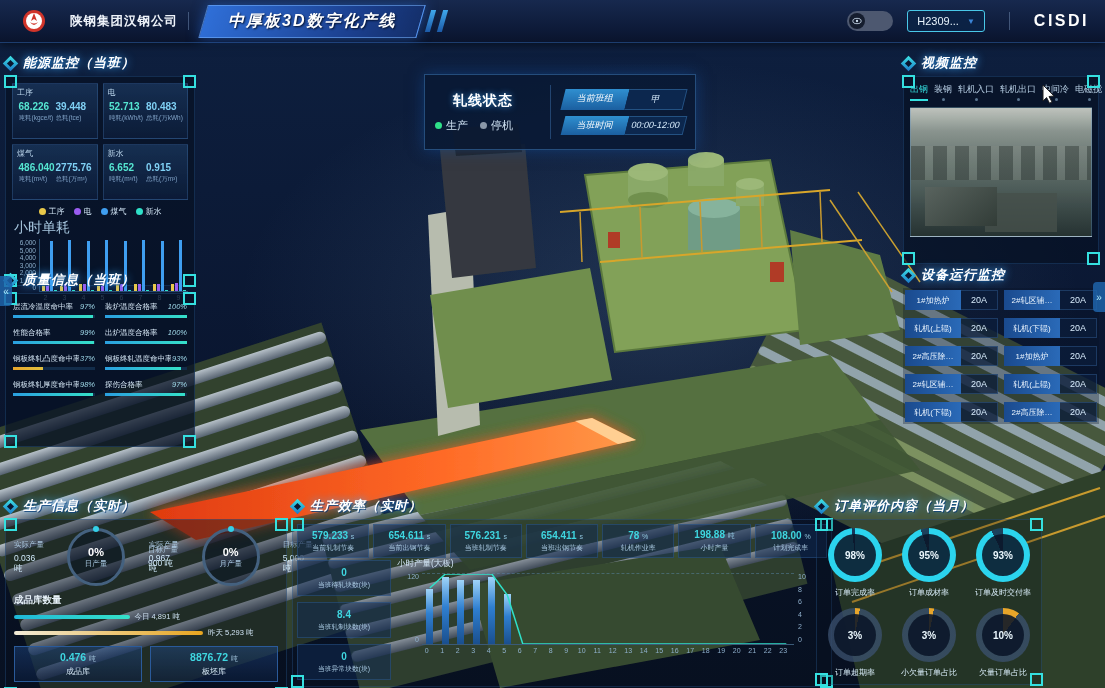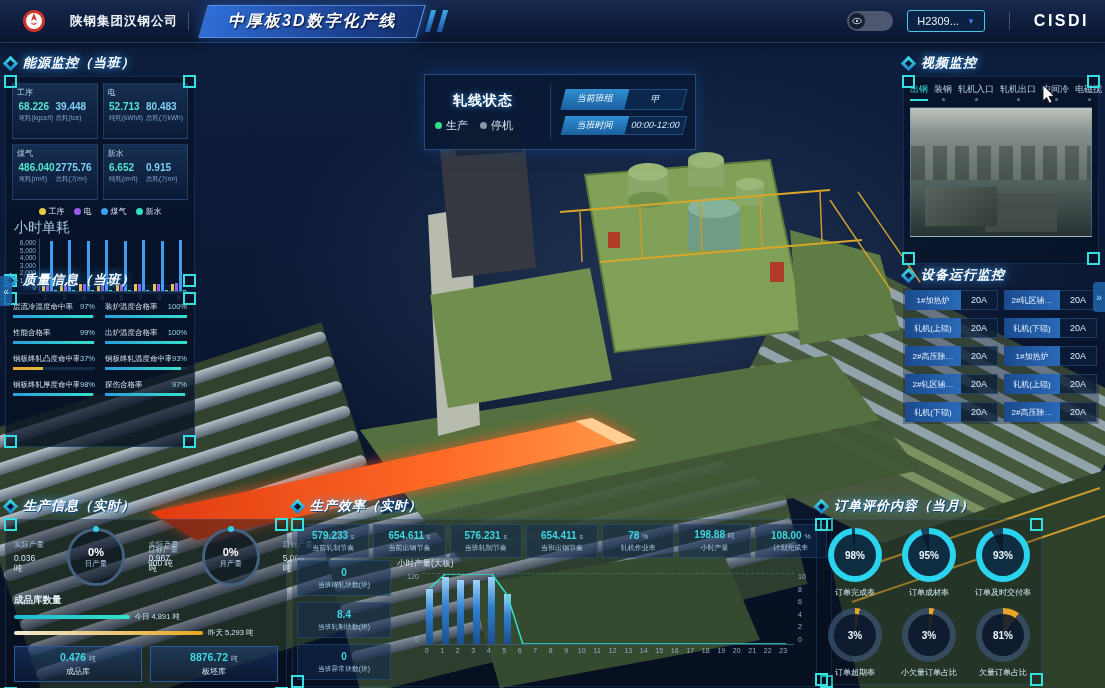--- a/index.html
+++ b/index.html
@@ -72,21 +72,21 @@
   .en-b{width:3px;}
   #en-x{display:flex;justify-content:space-around;margin-left:24px;font-size:7px;color:#8fb0cc;margin-top:2px;}
 
   
   #p-quality{left:5px;top:271px;width:190px;}
   #p-quality .framed{padding:8px 7px;height:136px;}
   #quality-grid{display:grid;grid-template-columns:1fr 1fr;gap:10px 10px;}
   .qi{position:relative;}
   .q-top{display:flex;justify-content:space-between;align-items:baseline;}
   .q-l{font-size:7.5px;color:#d4e6f4;white-space:nowrap;overflow:hidden;max-width:66px;}
-  .q-v{font-size:7.5px;color:#9fd8e8;}
+  .q-v{font-size:7.5px;color:#9fd8e8;font-style:italic;}
   .q-bar{margin-top:3px;height:3px;background:#122c4a;}
   .q-fill{height:3px;background:linear-gradient(90deg,#2a9fe0,#35e0c8);}
   .q-fill.warn{background:linear-gradient(90deg,#e8a52a,#e0c040);}
 
   
   #p-status{left:424px;top:74px;width:250px;height:74px;background:rgba(9,25,52,.88);
             border:1px solid rgba(70,140,210,.45);box-shadow:0 0 14px rgba(20,80,160,.5);
             display:flex;align-items:center;padding:0 10px;z-index:25;}
   .st-left{width:46%;border-right:1px solid rgba(80,150,220,.35);height:54px;
            display:flex;flex-direction:column;justify-content:center;gap:8px;}
@@ -900,21 +900,21 @@
     <div class="donut" style="background:conic-gradient(#e8a52a 10.8deg, rgba(60,82,112,.75) 0)">
       <div class="hole">
                 <span class="dvv">3%</span>
               </div>
             </div>
     <span class="dlab">小欠量订单占比</span>
           </div>
           <div class="donut-cell">
     <div class="donut" style="background:conic-gradient(#e8a52a 36deg, rgba(60,82,112,.75) 0)">
       <div class="hole">
-                <span class="dvv">81%</span>
+                <span class="dvv">10%</span>
               </div>
             </div>
     <span class="dlab">欠量订单占比</span>
           </div>
         </div>
     <i class="c tl"></i>
         <i class="c tr"></i>
         <i class="c bl"></i>
         <i class="c br"></i>
       </div>

